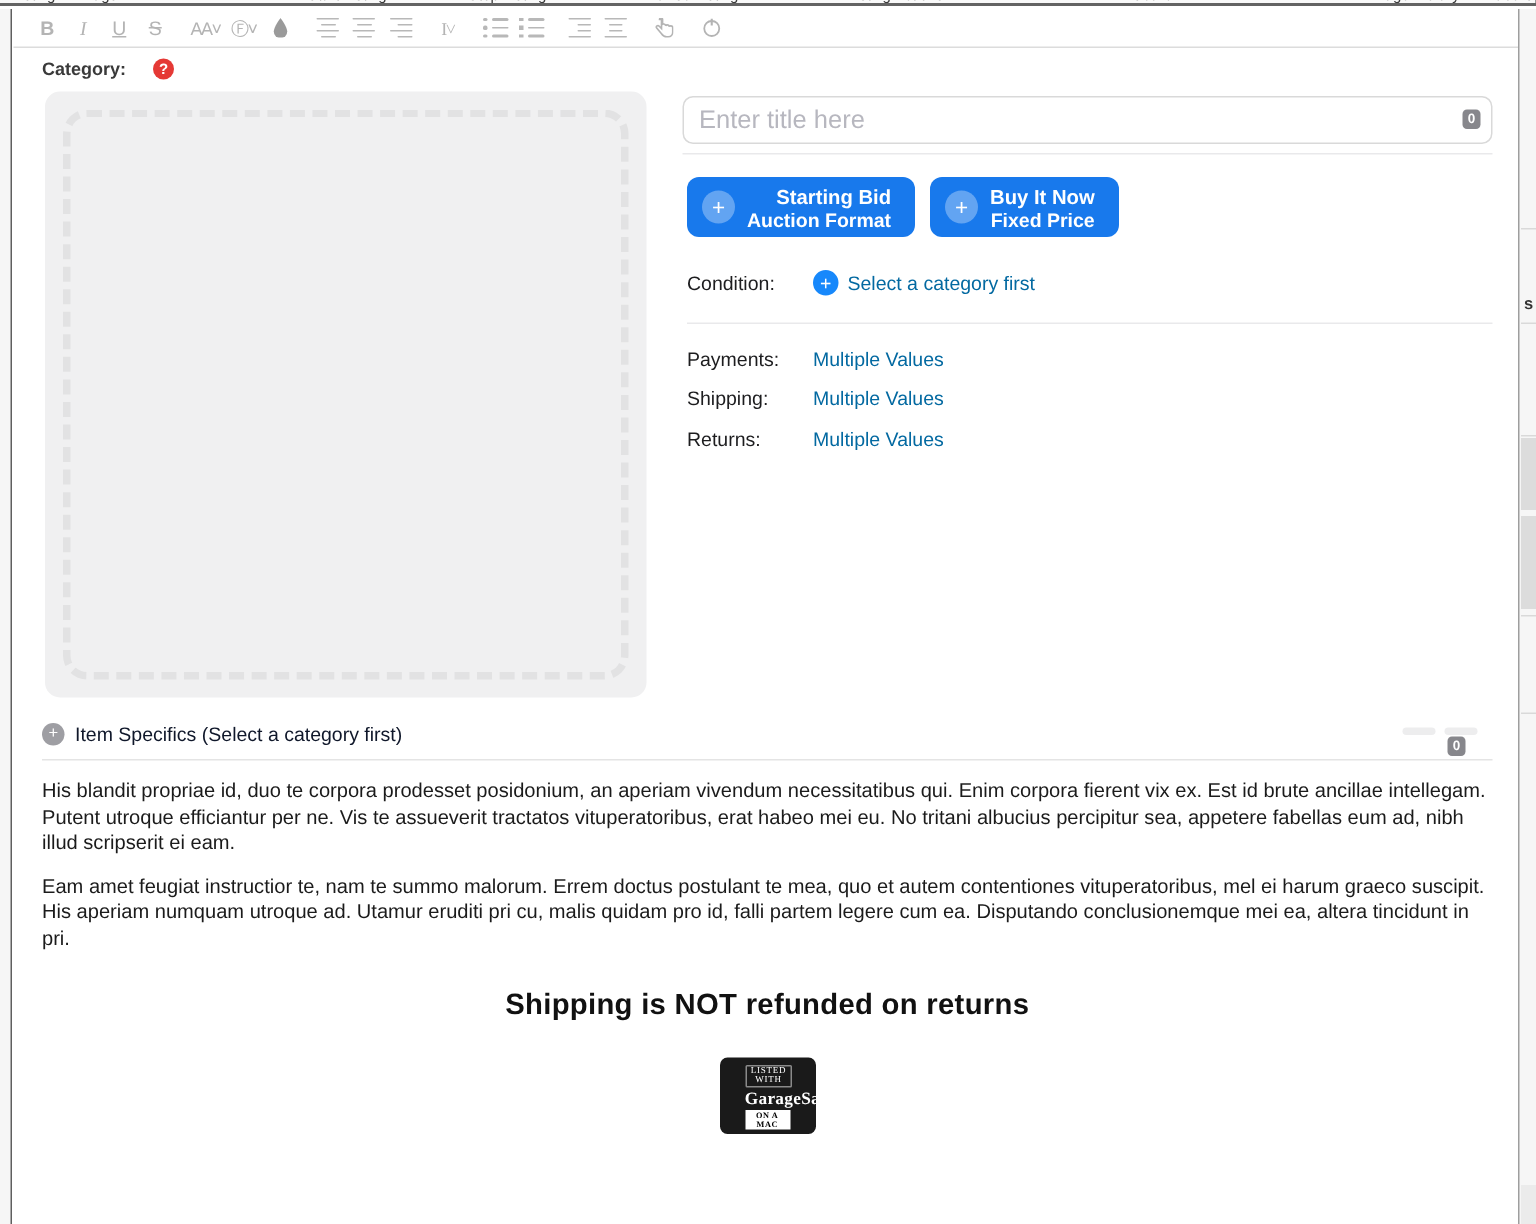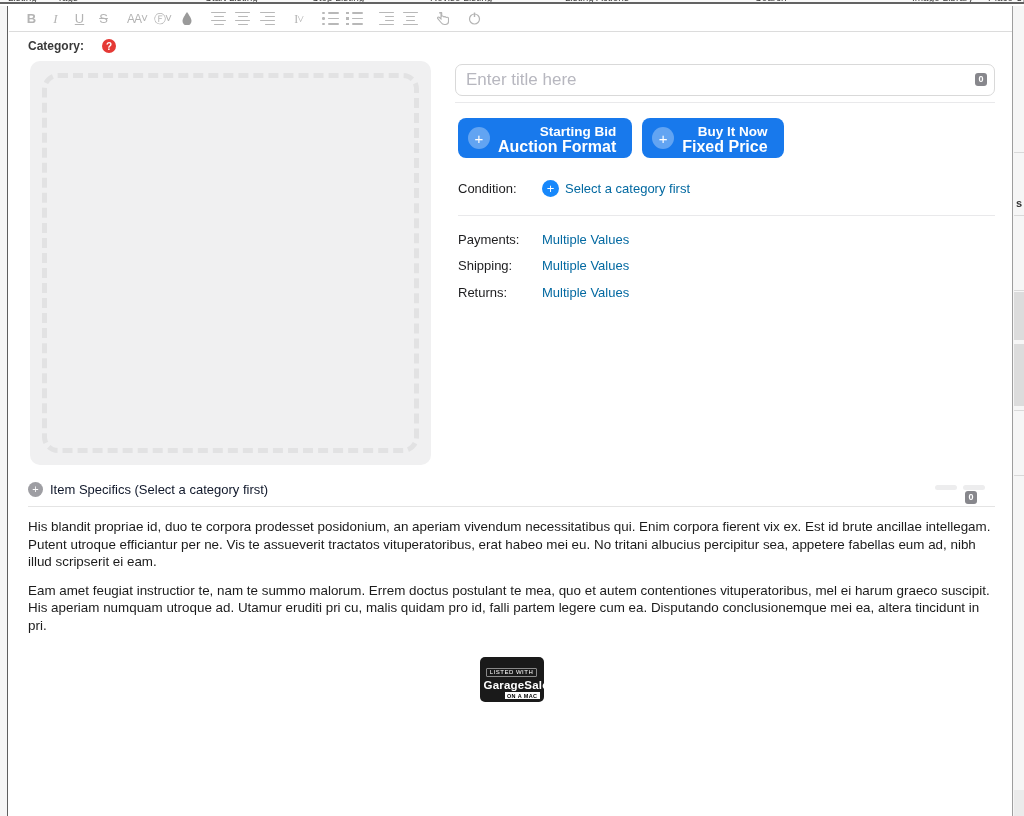--- a/index.html
+++ b/index.html
@@ -75,21 +75,21 @@
 
   
   #price-buttons { left:449px; top:112px; display:flex; gap:10px; }
   .price-btn { height:40px; border:none; border-radius:8px; display:flex; align-items:center;
                gap:8px; padding:0 16px 0 10px; cursor:pointer; }
   .plus-circle { width:22px; height:22px; border-radius:50%; background:rgba(255,255,255,.32);
                  color:#fff; font-size:15px; font-weight:400; display:flex; align-items:center;
                  justify-content:center; line-height:1; }
   .price-btn .txt { text-align:right; color:#ffffff; }
   .price-btn .t1 { font-size:13.5px; font-weight:700; line-height:16px; }
-  .price-btn .t2 { font-size:16px; font-weight:600; line-height:13px; }
+  .price-btn .t2 { font-size:13px; font-weight:600; line-height:13px; }
 
   
   .field-row { position:absolute; left:449px; display:flex; align-items:center; }
   .field-row .flbl { width:84px; font-size:13px; color:#1d1d1f; }
   .field-row .fval { font-size:13px; color:#0369a1; }
   #condition-plus { width:17px; height:17px; border-radius:50%; color:#fff; font-size:13px;
                     display:inline-flex; align-items:center; justify-content:center;
                     margin-right:6px; line-height:1; cursor:pointer; }
 
   
@@ -100,21 +100,21 @@
   .dash { position:absolute; width:22px; height:5px; background:#ededee; border-radius:2.5px; }
 
   
   #description { left:19px; top:512px; width:967px; }
   #description p { font-size:13.4px; line-height:17.5px; color:#1b1b1b; margin:0 0 11px; }
   #desc-heading { text-align:center; font-size:19.5px; font-weight:700; color:#111;
                   letter-spacing:.2px; margin-top:25px; }
 
   
   #gs-badge { margin:23px auto 0; width:64px; background:#1a1a1a; border-radius:5px;
-              padding:3px 4px 3px; text-align:center; }
+              padding:3px 17px 3px; text-align:center;font-family:Liberation Serif, serif; }
   #gs-line1 { display:inline-block; color:#fff; font-size:6px; letter-spacing:.5px;
               border:1px solid #8a8a8a; padding:0.5px 3px; border-radius:1px; }
   #gs-line2 { display:block; color:#fff; font-size:11.5px; font-weight:700; letter-spacing:.2px;
               margin-top:1px; }
   #gs-line3 { display:block; background:#fff; color:#000; font-size:5.5px; font-weight:700;
               width:fit-content; margin:1px 0 0 auto; padding:0.5px 2px; letter-spacing:.4px; }
 
   svg { display:block; }
 </style>
 </head>
@@ -287,20 +287,21 @@
     <span class="slbl">Item Specifics (Select a category first)</span>
   </div>
   <span class="dash abs" style="left:926px; top:479px"></span>
   <span class="dash abs" style="left:954px; top:479px"></span>
   <span class="cnt-badge abs" style="left:956px; top:485px">0</span>
   <div class="divider abs" style="left:19px; top:500px; width:967px; background:#e4e4e4"></div>
 
   <div id="description" class="abs">
     <p>His blandit propriae id, duo te corpora prodesset posidonium, an aperiam vivendum necessitatibus qui. Enim corpora fierent vix ex. Est id brute ancillae intellegam. Putent utroque efficiantur per ne. Vis te assueverit tractatos vituperatoribus, erat habeo mei eu. No tritani albucius percipitur sea, appetere fabellas eum ad, nibh illud scripserit ei eam.</p>
     <p>Eam amet feugiat instructior te, nam te summo malorum. Errem doctus postulant te mea, quo et autem contentiones vituperatoribus, mel ei harum graeco suscipit. His aperiam numquam utroque ad. Utamur eruditi pri cu, malis quidam pro id, falli partem legere cum ea. Disputando conclusionemque mei ea, altera tincidunt in pri.</p>
+    <div id="desc-heading">Shipping is NOT refunded on returns</div>
 
     <div id="gs-badge">
       <span id="gs-line1">LISTED WITH</span>
       <span id="gs-line2">GarageSale</span>
       <span id="gs-line3">ON A MAC</span>
     </div>
   </div>
 
 </div>
 

